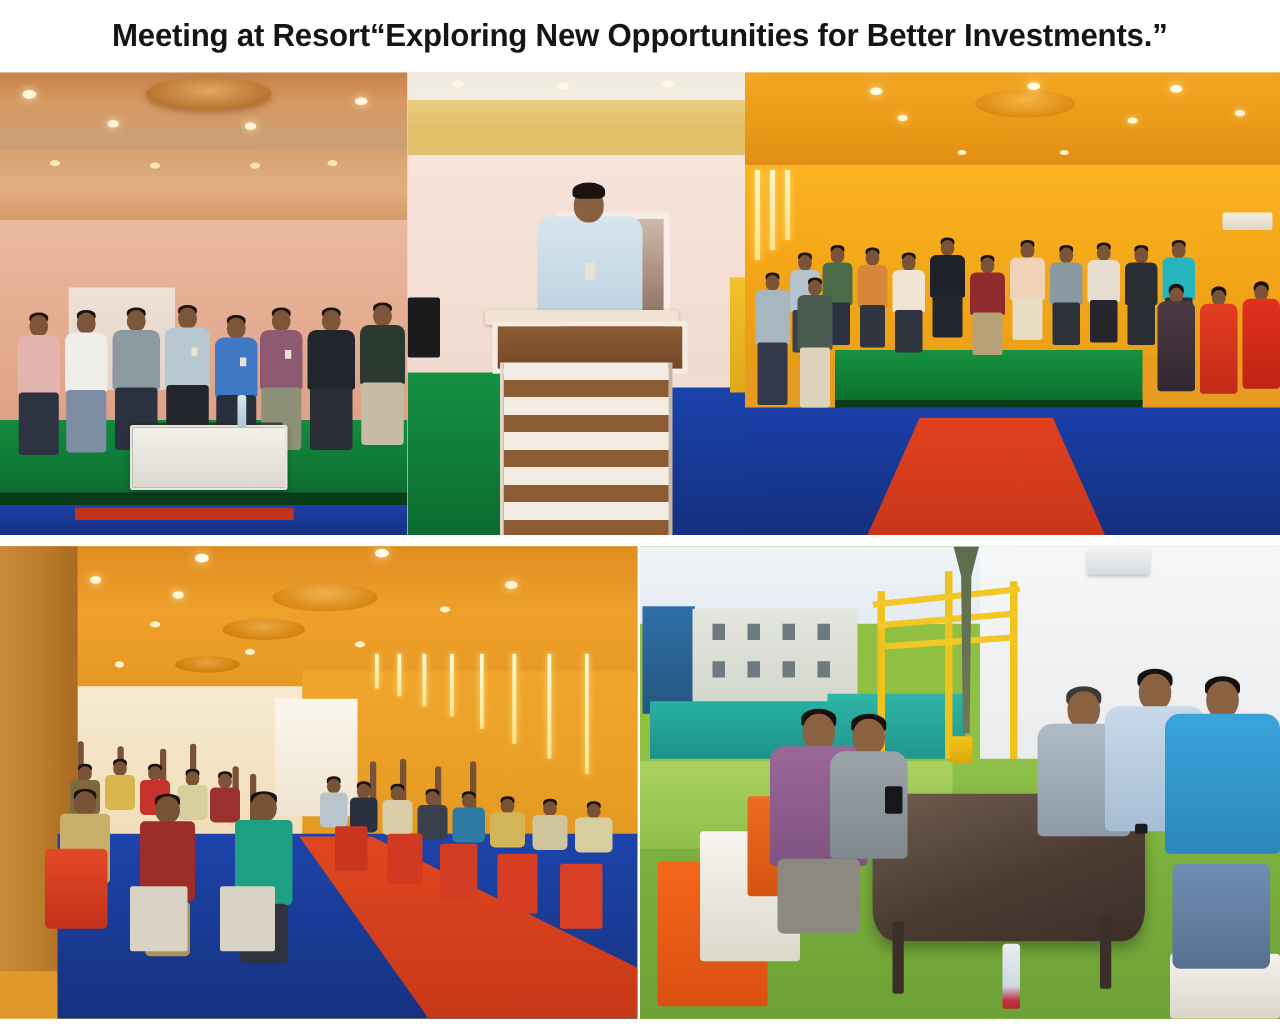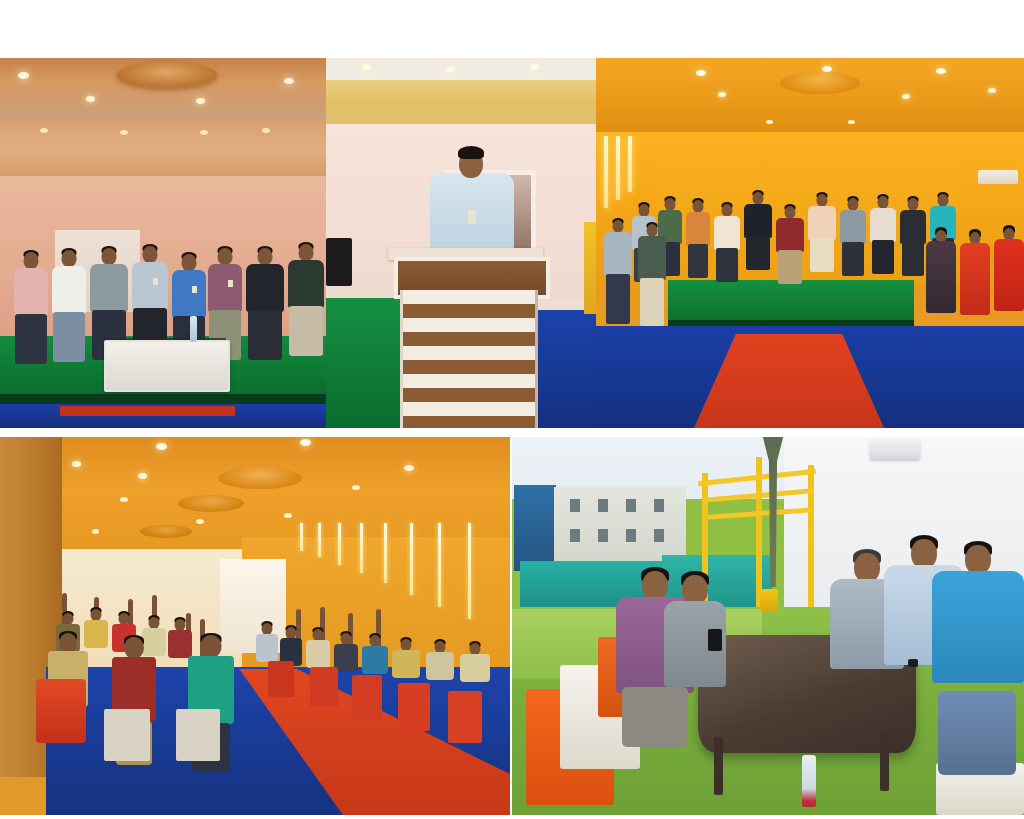--- a/index.html
+++ b/index.html
@@ -326,20 +326,23 @@
   .p5p{position:absolute;}
   .p5p .head{position:absolute;left:50%;transform:translateX(-50%);width:26px;height:30px;border-radius:48%;background:#8a6141;}
   .p5p .hair{position:absolute;left:50%;transform:translateX(-50%);top:-4px;width:28px;height:16px;border-radius:50% 50% 28% 28%;background:#171210;}
   .p5p .torso{position:absolute;top:26px;left:0;width:100%;height:76px;border-radius:12px 12px 4px 4px;}
 </style>
 </head>
 <body>
 
 <div class="page">
 
+  <div class="title-bar">
+    <div class="title-text">Meeting at Resort“Exploring New Opportunities for Better Investments.”</div>
+  </div>
 
   <div class="collage">
 
     <div class="photo" id="photo1">
       <div class="ph-inner">
         <div class="ceiling"></div>
         <div class="ceil-ring"></div>
         <div class="wall-up"></div>
         <div class="wall-lo"></div>
         <div class="screen"></div>

